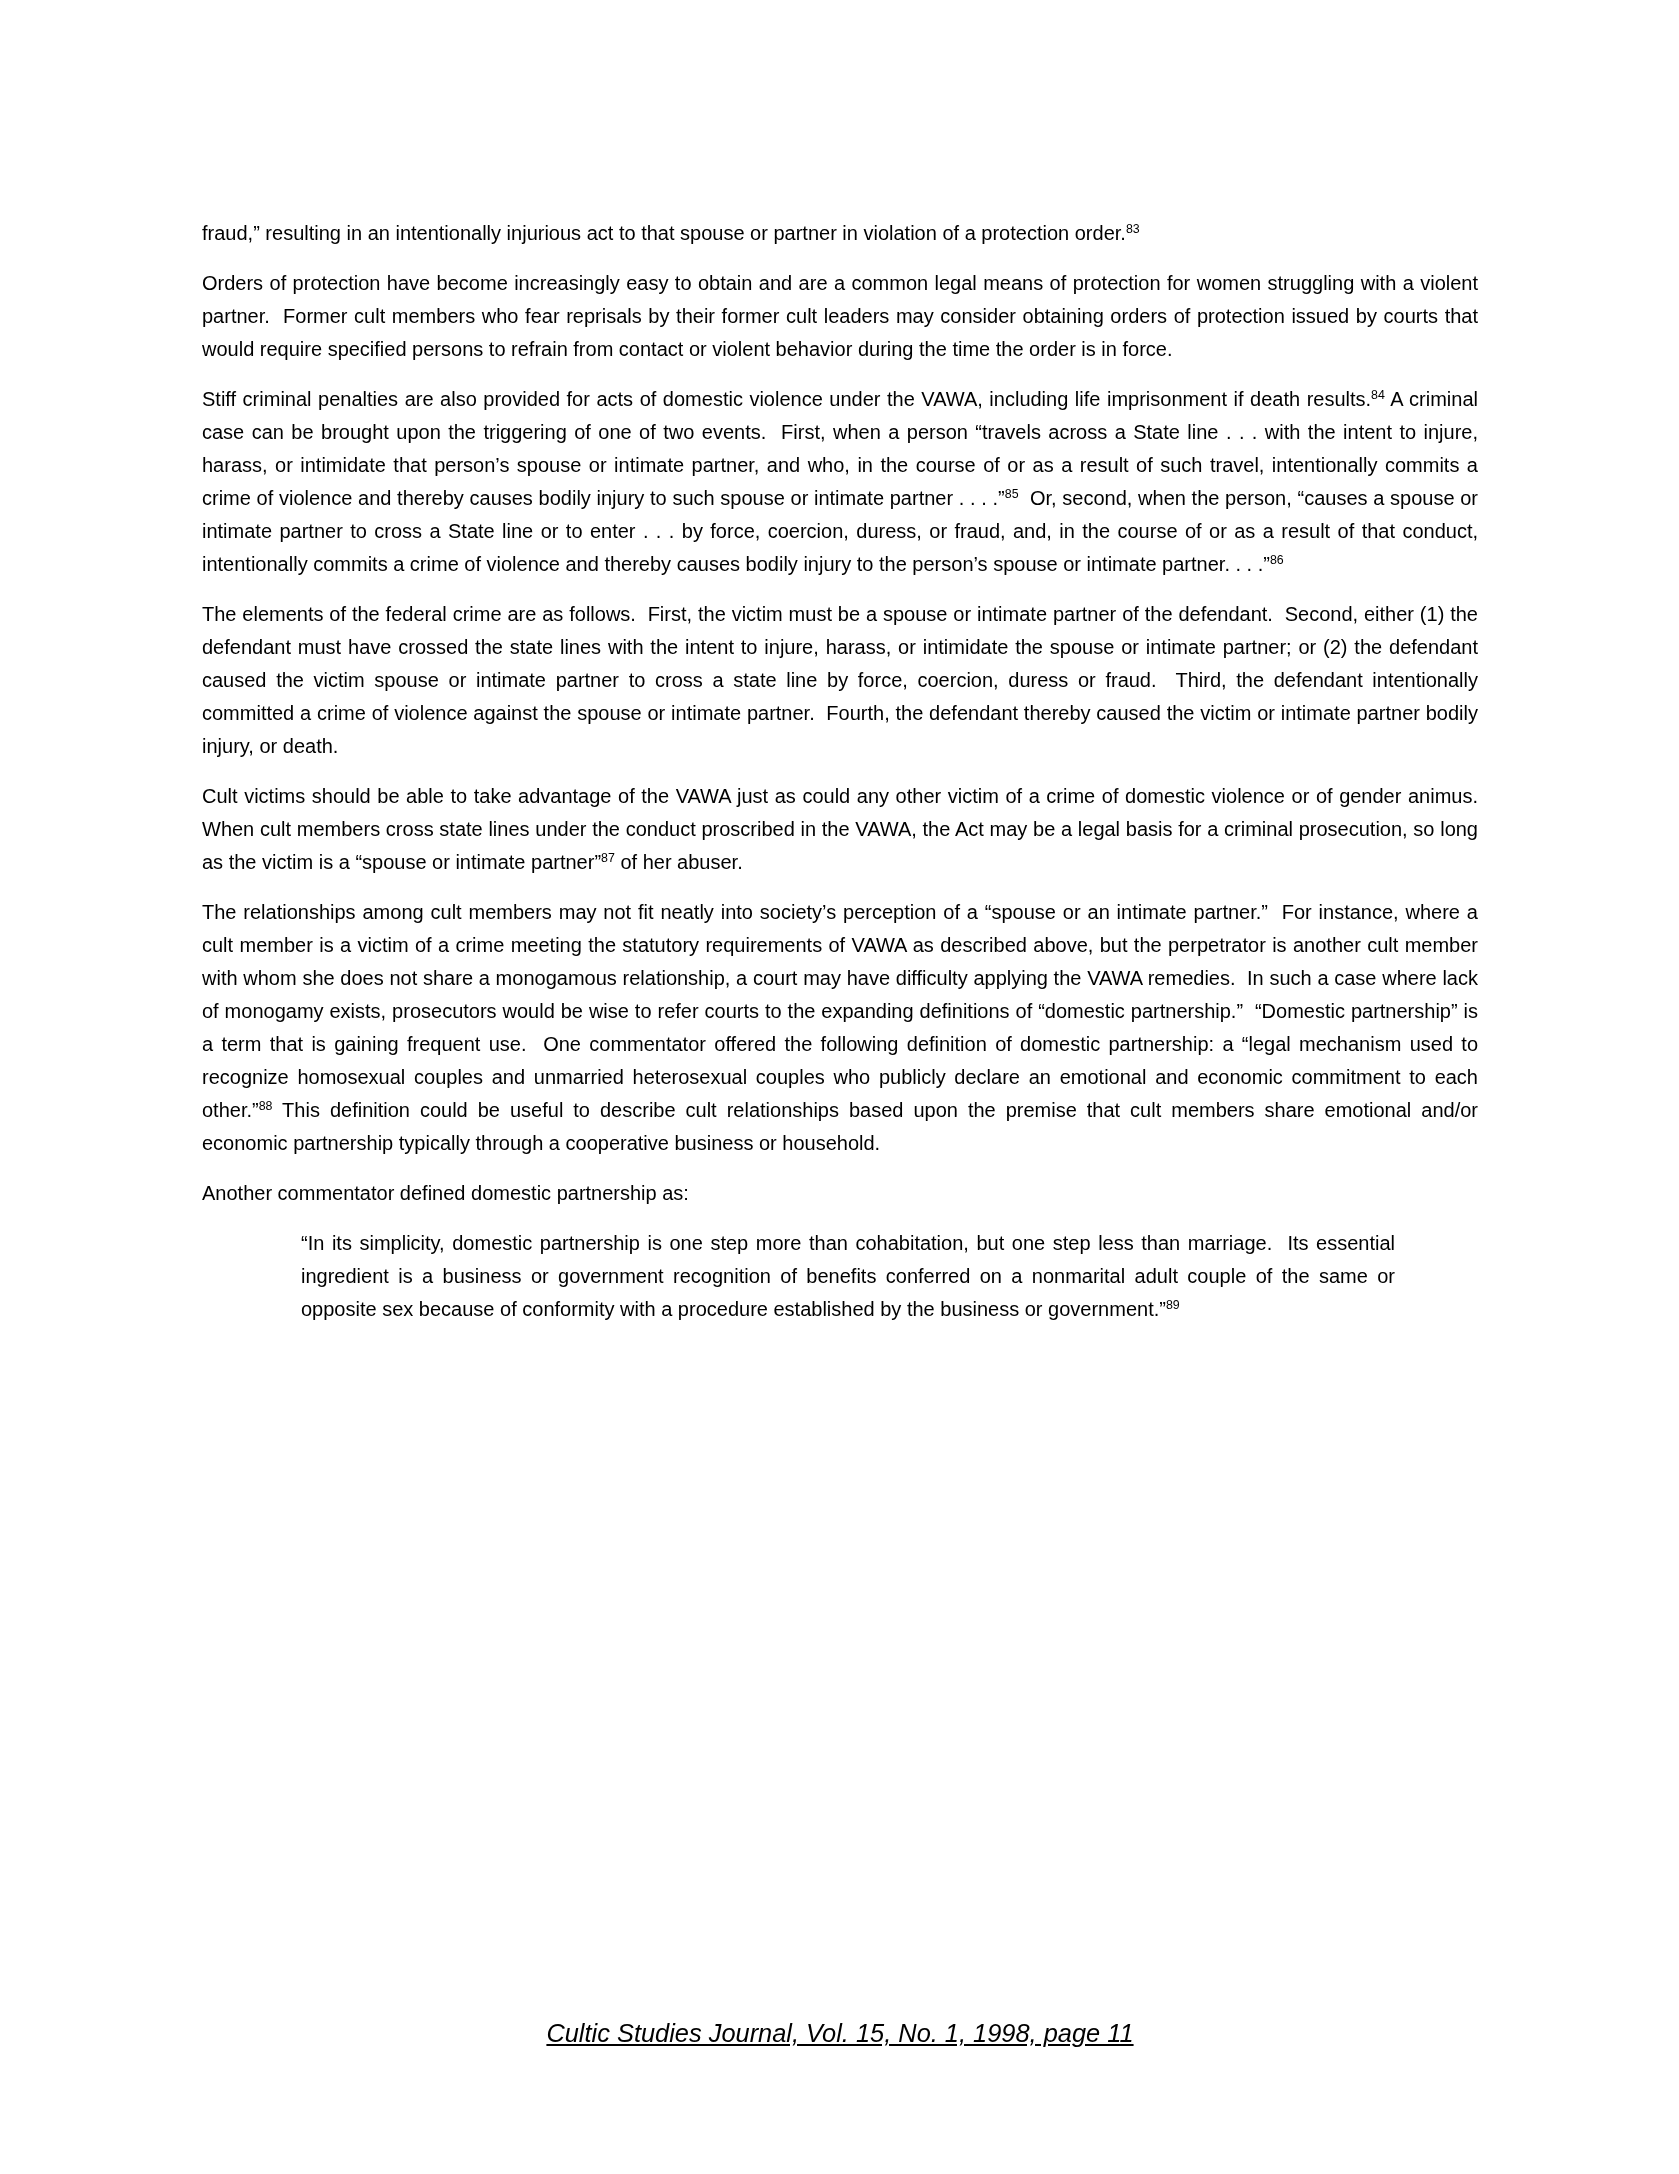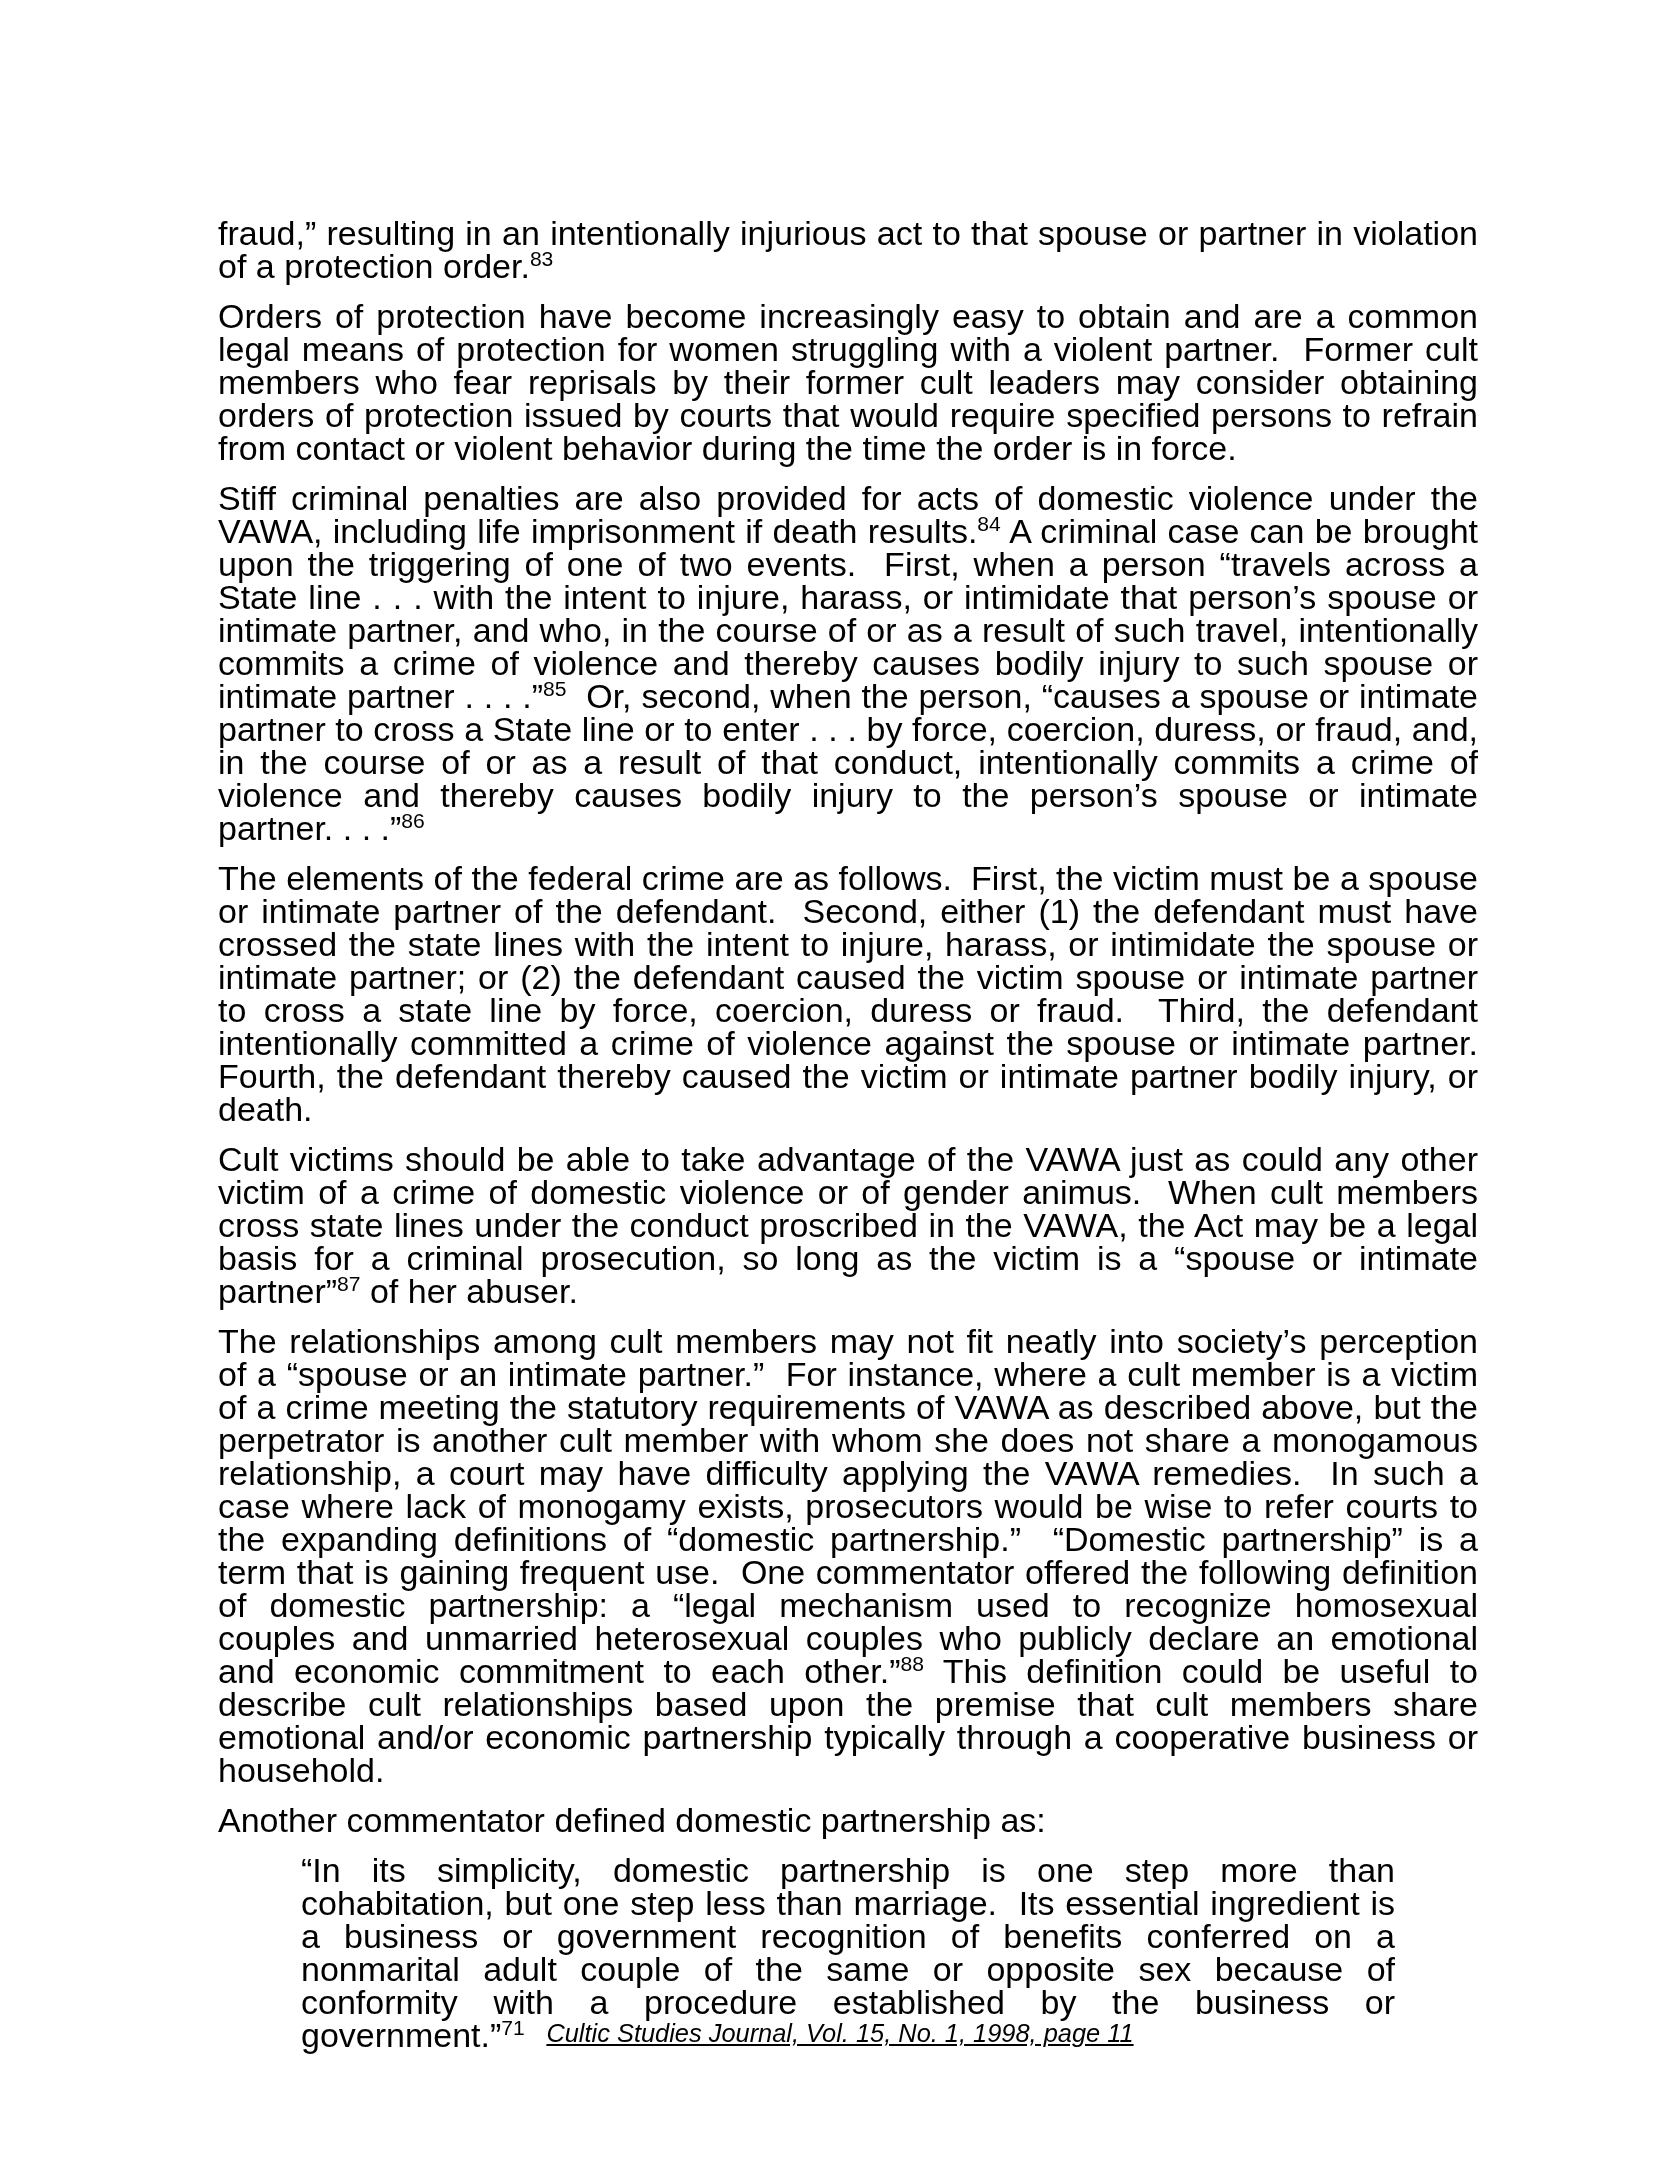--- a/index.html
+++ b/index.html
@@ -14,25 +14,25 @@
     font-family: "Liberation Sans", "DejaVu Sans", sans-serif;
     color: #000000;
   }
   .page-content {
     position: absolute;
     top: 217px;
     left: 202px;
     width: 1276px;
   }
   .para {
-    font-size: 34px;
+    font-size: 20px;
     line-height: 33px;
     text-align: justify;
     white-space: pre-wrap;
-    margin: 0 0 17px 16px;
+    margin: 0 0 17px 0;
   }
   .para:last-child { margin-bottom: 0; }
   sup {
     font-size: 0.62em;
     line-height: 0;
     vertical-align: baseline;
     position: relative;
     top: -0.55em;
   }
   .section-heading {
@@ -72,18 +72,18 @@
   <p class="para">Stiff criminal penalties are also provided for acts of domestic violence under the VAWA, including life imprisonment if death results.<sup>84</sup> A criminal case can be brought upon the triggering of one of two events.  First, when a person “travels across a State line . . . with the intent to injure, harass, or intimidate that person’s spouse or intimate partner, and who, in the course of or as a result of such travel, intentionally commits a crime of violence and thereby causes bodily injury to such spouse or intimate partner . . . .”<sup>85</sup>  Or, second, when the person, “causes a spouse or intimate partner to cross a State line or to enter . . . by force, coercion, duress, or fraud, and, in the course of or as a result of that conduct, intentionally commits a crime of violence and thereby causes bodily injury to the person’s spouse or intimate partner. . . .”<sup>86</sup></p>
 
   <p class="para">The elements of the federal crime are as follows.  First, the victim must be a spouse or intimate partner of the defendant.  Second, either (1) the defendant must have crossed the state lines with the intent to injure, harass, or intimidate the spouse or intimate partner; or (2) the defendant caused the victim spouse or intimate partner to cross a state line by force, coercion, duress or fraud.  Third, the defendant intentionally committed a crime of violence against the spouse or intimate partner.  Fourth, the defendant thereby caused the victim or intimate partner bodily injury, or death.</p>
 
   <p class="para">Cult victims should be able to take advantage of the VAWA just as could any other victim of a crime of domestic violence or of gender animus.  When cult members cross state lines under the conduct proscribed in the VAWA, the Act may be a legal basis for a criminal prosecution, so long as the victim is a “spouse or intimate partner”<sup>87</sup> of her abuser.</p>
 
   <p class="para">The relationships among cult members may not fit neatly into society’s perception of a “spouse or an intimate partner.”  For instance, where a cult member is a victim of a crime meeting the statutory requirements of VAWA as described above, but the perpetrator is another cult member with whom she does not share a monogamous relationship, a court may have difficulty applying the VAWA remedies.  In such a case where lack of monogamy exists, prosecutors would be wise to refer courts to the expanding definitions of “domestic partnership.”  “Domestic partnership” is a term that is gaining frequent use.  One commentator offered the following definition of domestic partnership: a “legal mechanism used to recognize homosexual couples and unmarried heterosexual couples who publicly declare an emotional and economic commitment to each other.”<sup>88</sup> This definition could be useful to describe cult relationships based upon the premise that cult members share emotional and/or economic partnership typically through a cooperative business or household.</p>
 
   <p class="para">Another commentator defined domestic partnership as:</p>
 
-  <p class="para blockquote">“In its simplicity, domestic partnership is one step more than cohabitation, but one step less than marriage.  Its essential ingredient is a business or government recognition of benefits conferred on a nonmarital adult couple of the same or opposite sex because of conformity with a procedure established by the business or government.”<sup>71</sup></p>
+  <p class="para blockquote">“In its simplicity, domestic partnership is one step more than cohabitation, but one step less than marriage.  Its essential ingredient is a business or government recognition of benefits conferred on a nonmarital adult couple of the same or opposite sex because of conformity with a procedure established by the business or government.”<sup>89</sup></p>
 
 </div>
 
 <div class="page-footer">Cultic Studies Journal, Vol. 15, No. 1, 1998, page 11</div>
 
 
 </body></html>

